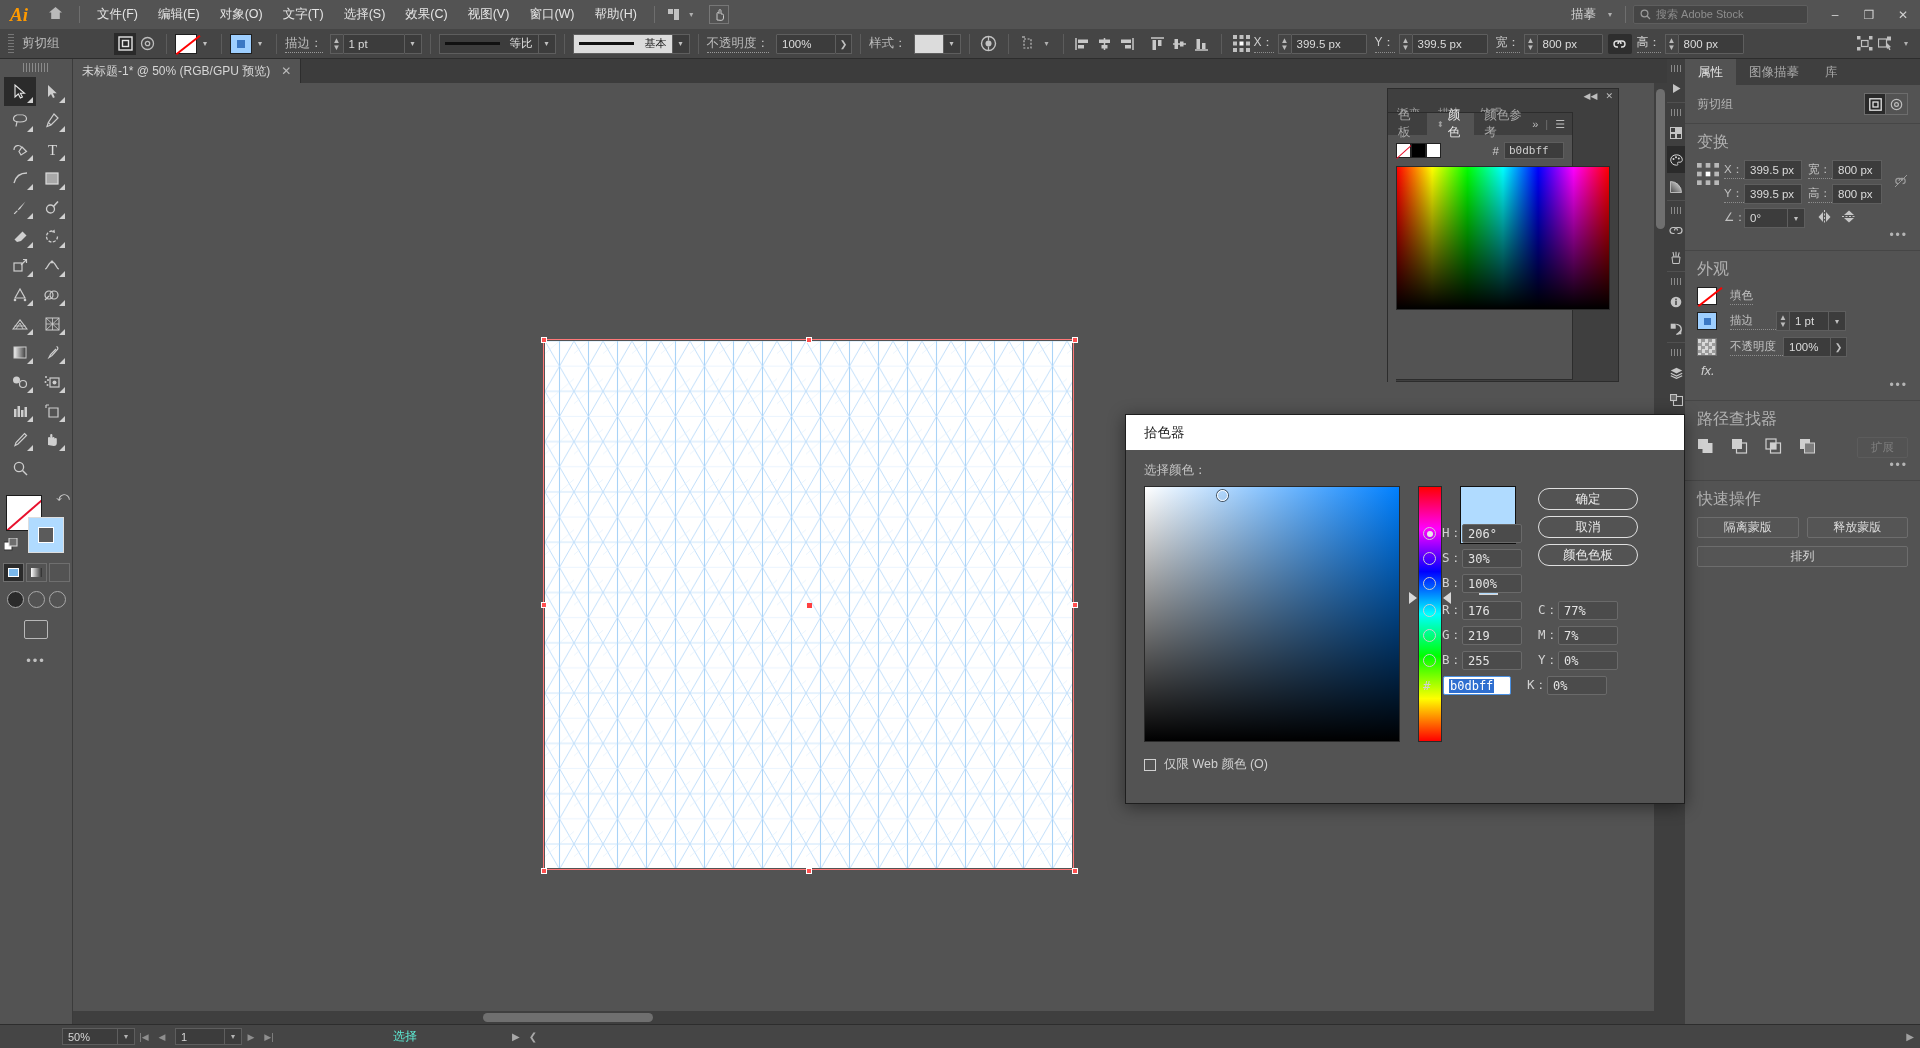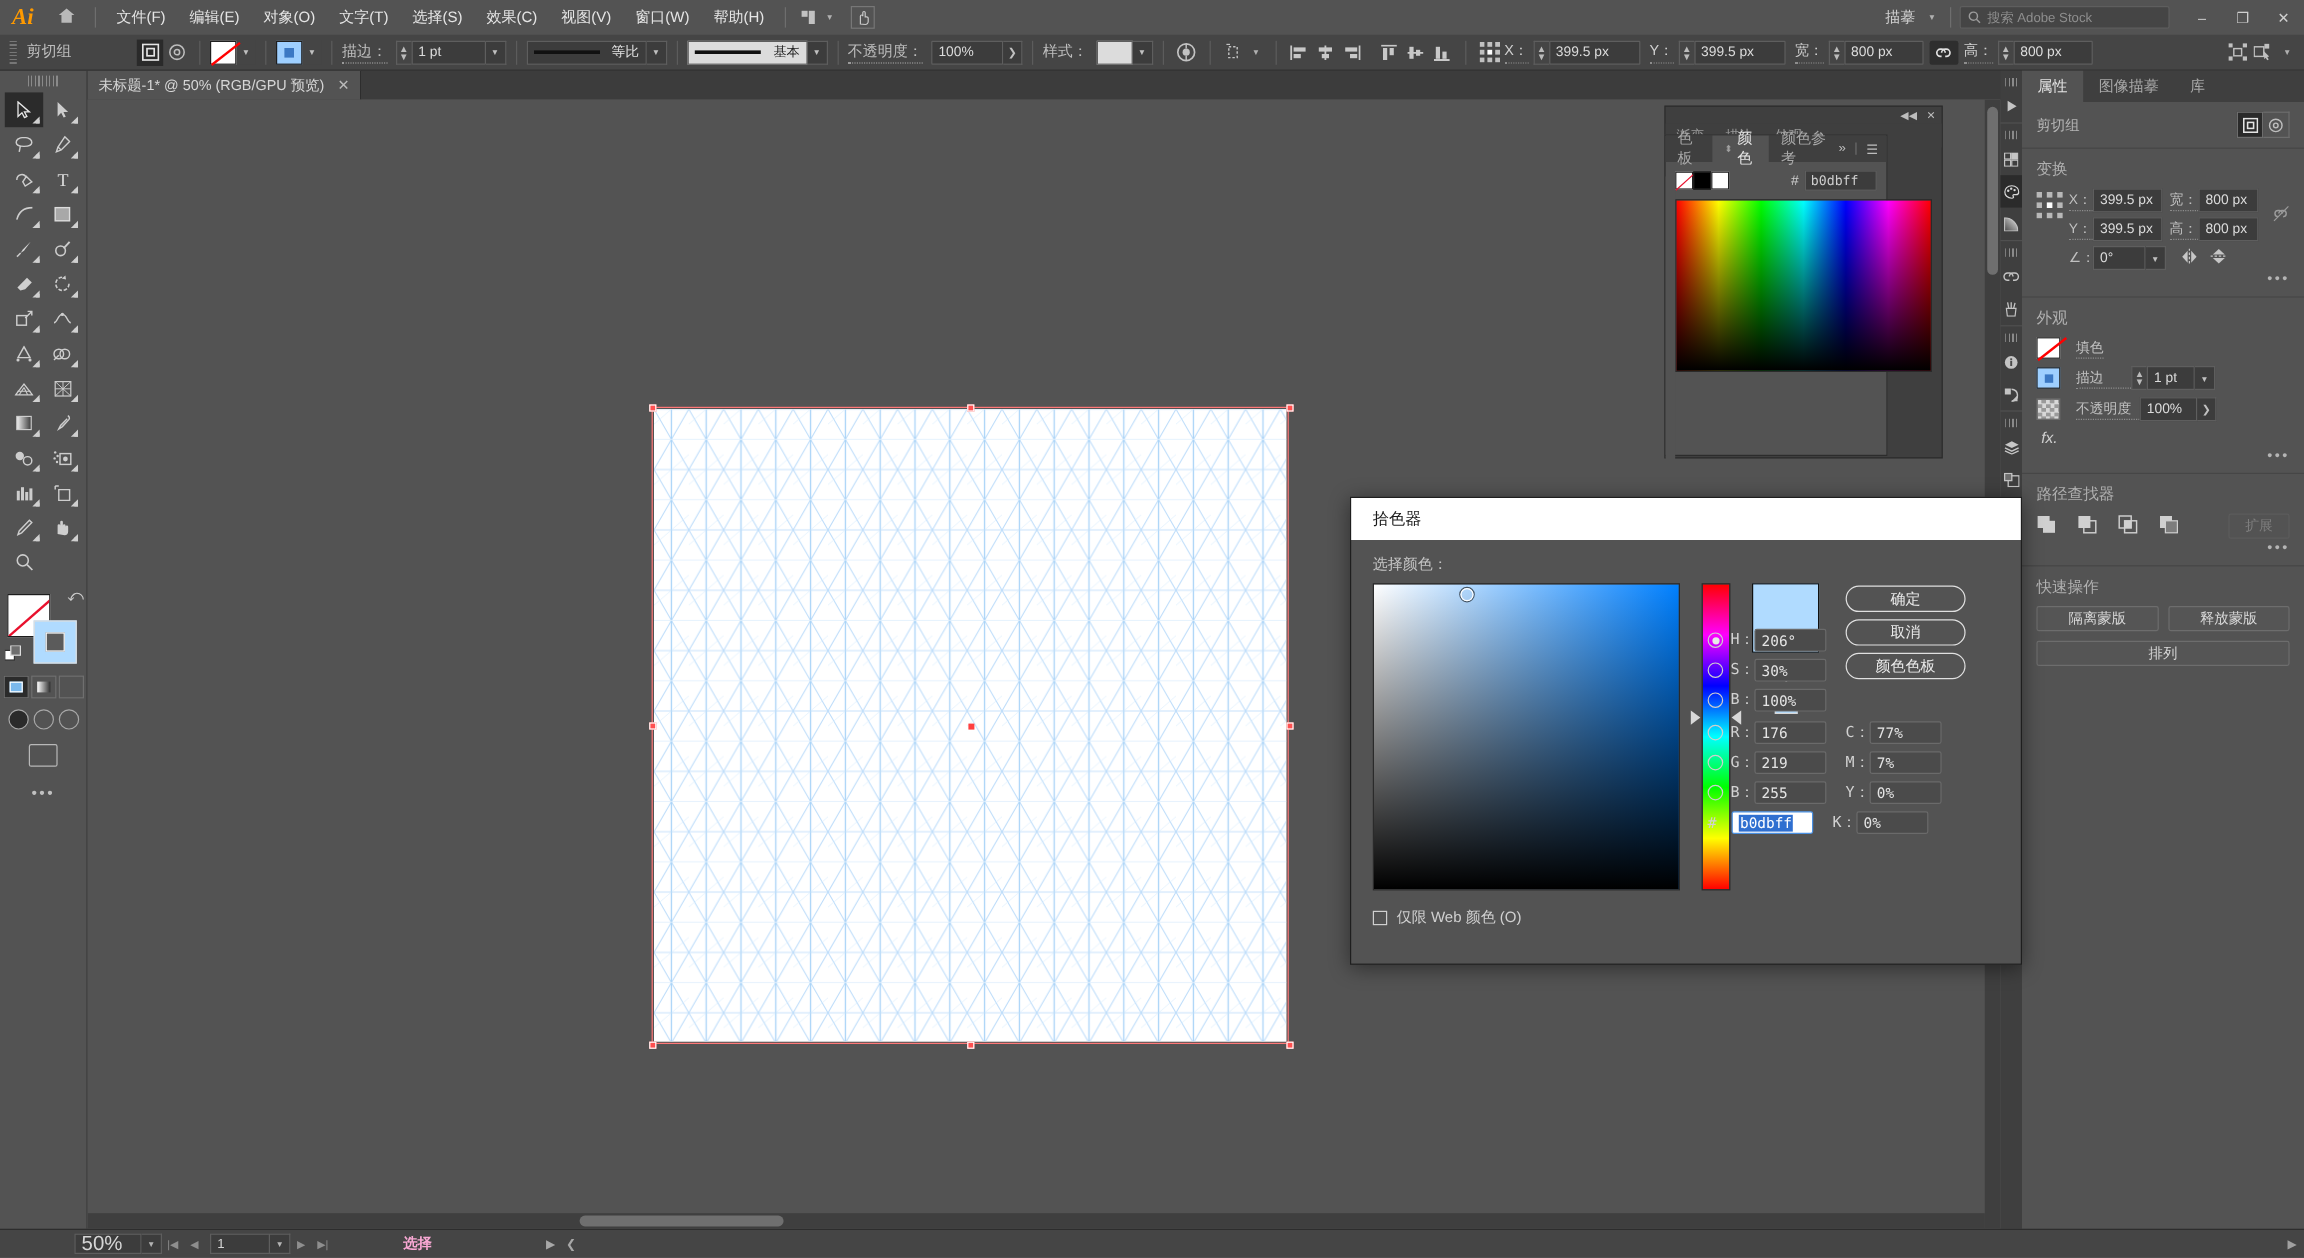--- a/index.html
+++ b/index.html
@@ -160,31 +160,31 @@
   #hthumb { position:absolute; left:410px; top:2px; width:170px; height:9px;
             background:#6f6f6f; border-radius:5px; }
   #vthumb { position:absolute; left:2px; top:6px; width:9px; height:140px;
             background:#6f6f6f; border-radius:5px; }
 
   
   #statusbar { position:absolute; left:0; bottom:0; width:1920px; height:24px;
             background:#454545; border-top:1px solid #2d2d2d;
             display:flex; align-items:center; padding-left:62px; }
   .zoomfield { width:56px; height:17px; background:#3c3c3c; border:1px solid #5e5e5e;
-            color:#d6d6d6; font-size:17px; display:flex; align-items:center;
+            color:#d6d6d6; font-size:11px; display:flex; align-items:center;
             padding-left:5px; }
   .sb-arrow { width:17px; height:17px; display:flex; align-items:center;
             justify-content:center; color:#b4b4b4; font-size:8px; background:#3c3c3c;
             border:1px solid #5e5e5e; border-left:none;}
   .navbtn { width:18px; height:17px; display:flex; align-items:center;
             justify-content:center; color:#8e8e8e; font-size:9px; }
   .pagefield { width:50px; height:17px; background:#3c3c3c; border:1px solid #5e5e5e;
             color:#d6d6d6; font-size:11px; display:flex; align-items:center;
             padding-left:5px; margin-left:4px;}
-  #sb-status { margin-left:58px; color:#f9a8d4; font-size:12px;font-weight:bold; }
+  #sb-status { margin-left:115px; color:#5eead4; font-size:12px; }
   #sb-after { margin-left:95px; display:flex; gap:9px; color:#a8a8a8; font-size:10px;}
   #sb-tail { margin-left:auto; padding-right:6px; color:#a0a0a0; font-size:10px; }
 
   
   #rail { position:absolute; right:235px; top:59px; width:18px; bottom:24px;
           background:#3f3f3f; display:flex; flex-direction:column;
           align-items:center; }
   .rail-grip { width:11px; height:7px; margin:6px 0 3px;
           background:repeating-linear-gradient(to right,#8a8a8a 0 1px,transparent 1px 3px);}
   .rail-ico { width:18px; height:27px; display:flex; align-items:center;
@@ -192,21 +192,21 @@
   .rail-ico.on { background:#2b2b2b; }
   .rail-div { width:18px; height:1px; background:#505050; }
 
   #props { position:absolute; right:0; top:59px; width:235px; bottom:24px;
            background:#535353; }
   #prop-tabs { display:flex; height:26px; background:#3f3f3f; }
   .ptab { padding:0 13px; height:26px; display:flex; align-items:center;
           font-size:12.5px; color:#a9a9a9; }
   .ptab.on { background:#535353; color:#e2e2e2; }
   .psec { padding:8px 12px; border-bottom:1px solid #464646; }
-  .psec-title { color:#b0b0b0; font-size:13px; margin-bottom:7px; }
+  .psec-title { color:#b0b0b0; font-size:16px; margin-bottom:7px; }
   .pfield { height:20px; background:#3c3c3c; border:1px solid #5e5e5e;
             color:#dcdcdc; font-size:11.5px; display:flex; align-items:center;
             padding:0 5px; }
   .plabel { color:#c0c0c0; font-size:11.5px; border-bottom:1px dotted #8d8d8d;
             padding-bottom:1px; }
   .p-btn { flex:1; height:21px; border:1px solid #6d6d6d; border-radius:2px;
            display:flex; align-items:center; justify-content:center;
            color:#d8d8d8; font-size:12px; background:#555; }
   .p-dots { text-align:right; color:#b4b4b4; letter-spacing:2px; font-size:12px; }
   .pf-ico { width:22px; height:22px; border:1px solid #6d6d6d;

